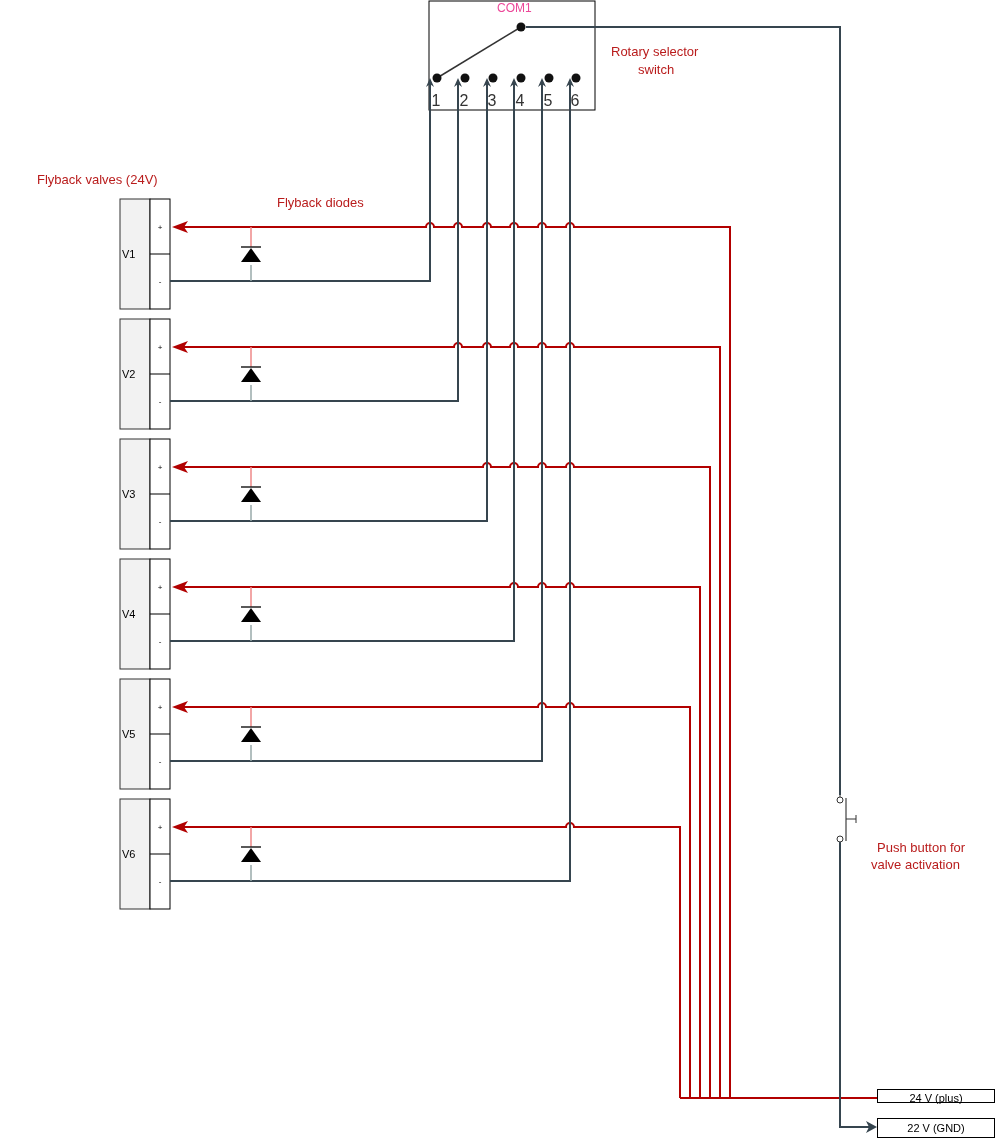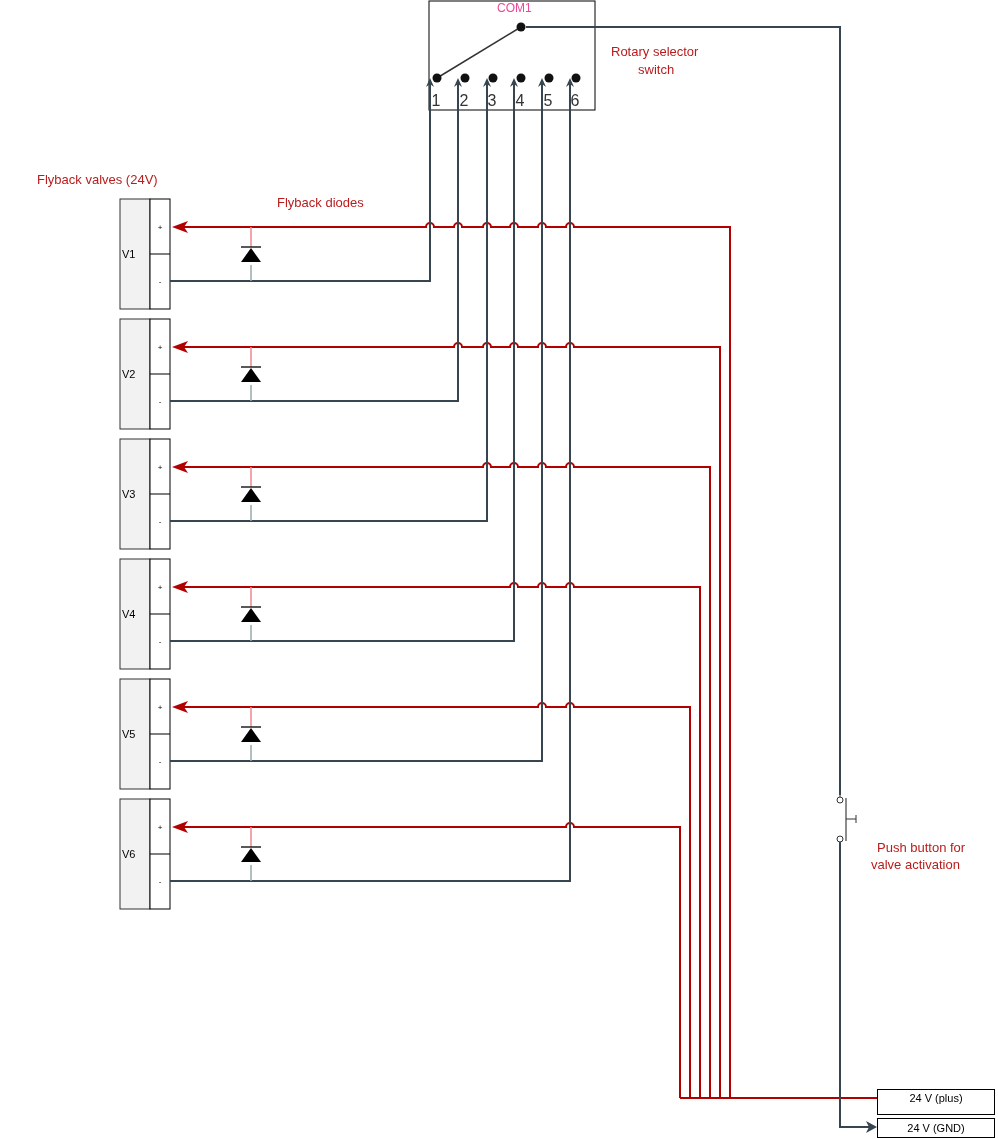--- a/index.html
+++ b/index.html
@@ -135,14 +135,14 @@
   </svg>
 
 <div class="lbl" style="left:37px;top:172px;">Flyback valves (24V)</div>
 <div class="lbl" style="left:231px;top:195px;margin-left:46px;">Flyback diodes</div>
 <div class="lbl" style="left:611px;top:44px;">Rotary selector</div>
 <div class="lbl" style="left:638px;top:62px;">switch</div>
 <div class="lbl" style="left:877px;top:840px;">Push button for</div>
 <div class="lbl" style="left:871px;top:857px;">valve activation</div>
 <div class="lbl" style="left:497px;top:1px;font-size:12px;color:#ec4899;">COM1</div>
 
-<div style="position:absolute;left:877px;top:1089px;width:118px;height:26px;border:1px solid #000;box-sizing:border-box;font-size:11px;text-align:center;line-height:16px;">24 V (plus)</div>
-<div style="position:absolute;left:877px;top:1118px;width:118px;height:20px;border:1px solid #000;box-sizing:border-box;font-size:11px;text-align:center;line-height:18px;">24 V (GND)</div>
+<div style="position:absolute;left:877px;top:1089px;width:118px;height:14px;border:1px solid #000;box-sizing:border-box;font-size:11px;text-align:center;line-height:16px;">24 V (plus)</div>
+<div style="position:absolute;left:877px;top:1118px;width:118px;height:20px;border:1px solid #000;box-sizing:border-box;font-size:11px;text-align:center;line-height:18px;">22 V (GND)</div>
 
 </body></html>

